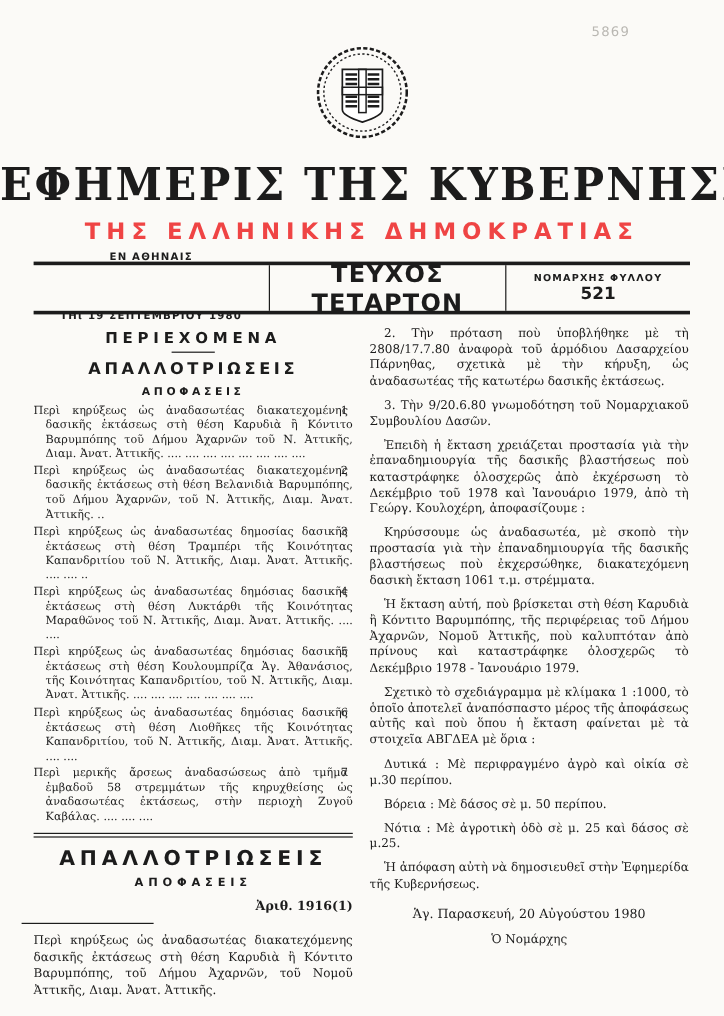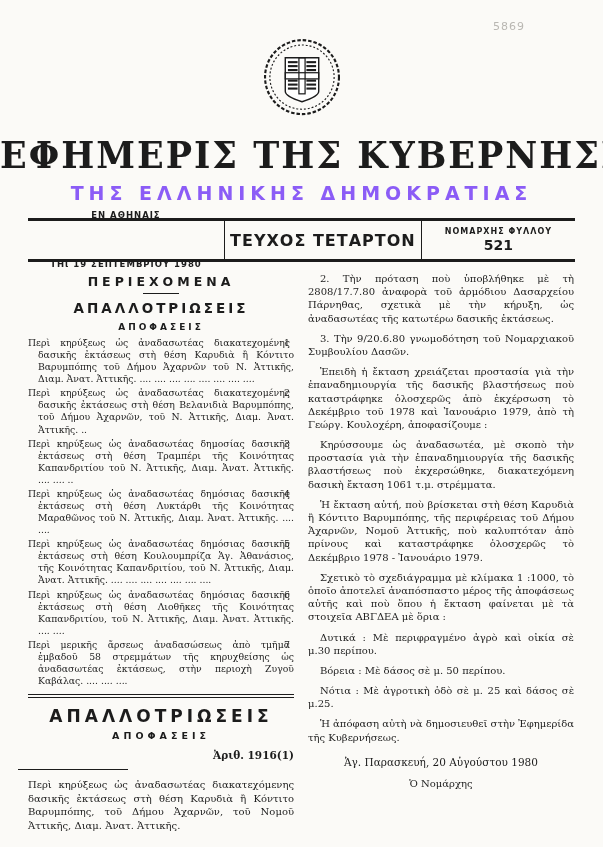--- a/index.html
+++ b/index.html
@@ -21,32 +21,32 @@
   .gazette-title {
     margin-top:8px;
     font-family:"DejaVu Serif", serif;
     font-weight:bold; font-size:35px; letter-spacing:2px;
     transform:scaleY(1.08); white-space:nowrap;
   }
   .gazette-subtitle {
     margin-top:7px;
     font-family:"DejaVu Sans", sans-serif;
     font-weight:bold; font-size:19px; letter-spacing:5px;
-    color:#8b5cf6; white-space:nowrap;
+    color:#ef4444; white-space:nowrap;
   }
   .issue-bar {
     margin:14px 28px 0 28px;
     border-top:3px solid #1c1c1c;
     border-bottom:3px solid #1c1c1c;
     display:flex; align-items:stretch; height:44px;
     font-family:"DejaVu Sans", sans-serif;
   }
   .issue-cell { display:flex; flex-direction:column; justify-content:center; text-align:center; }
   .issue-cell.place { width:36%; border-right:1px solid #1c1c1c;gap:36px; }
-  .issue-cell.volume { width:36%; border-right:1px solid #1c1c1c; font-weight:bold; font-size:16px; letter-spacing:1px; }
+  .issue-cell.volume { width:36%; border-right:1px solid #1c1c1c; font-weight:bold; font-size:20px; letter-spacing:1px; }
   .issue-cell.number { width:28%; }
   .place-line { font-weight:bold; font-size:8.5px; letter-spacing:1px; line-height:1.5; }
   .issue-number-label { font-weight:bold; font-size:8px; letter-spacing:1px; }
   .issue-number-value { font-weight:bold; font-size:14px; margin-top:1px; }
   .columns {
     display:flex; gap:14px;
     margin:10px 28px 0 28px;
   }
   .col { width:266px; }
   .contents-heading {

